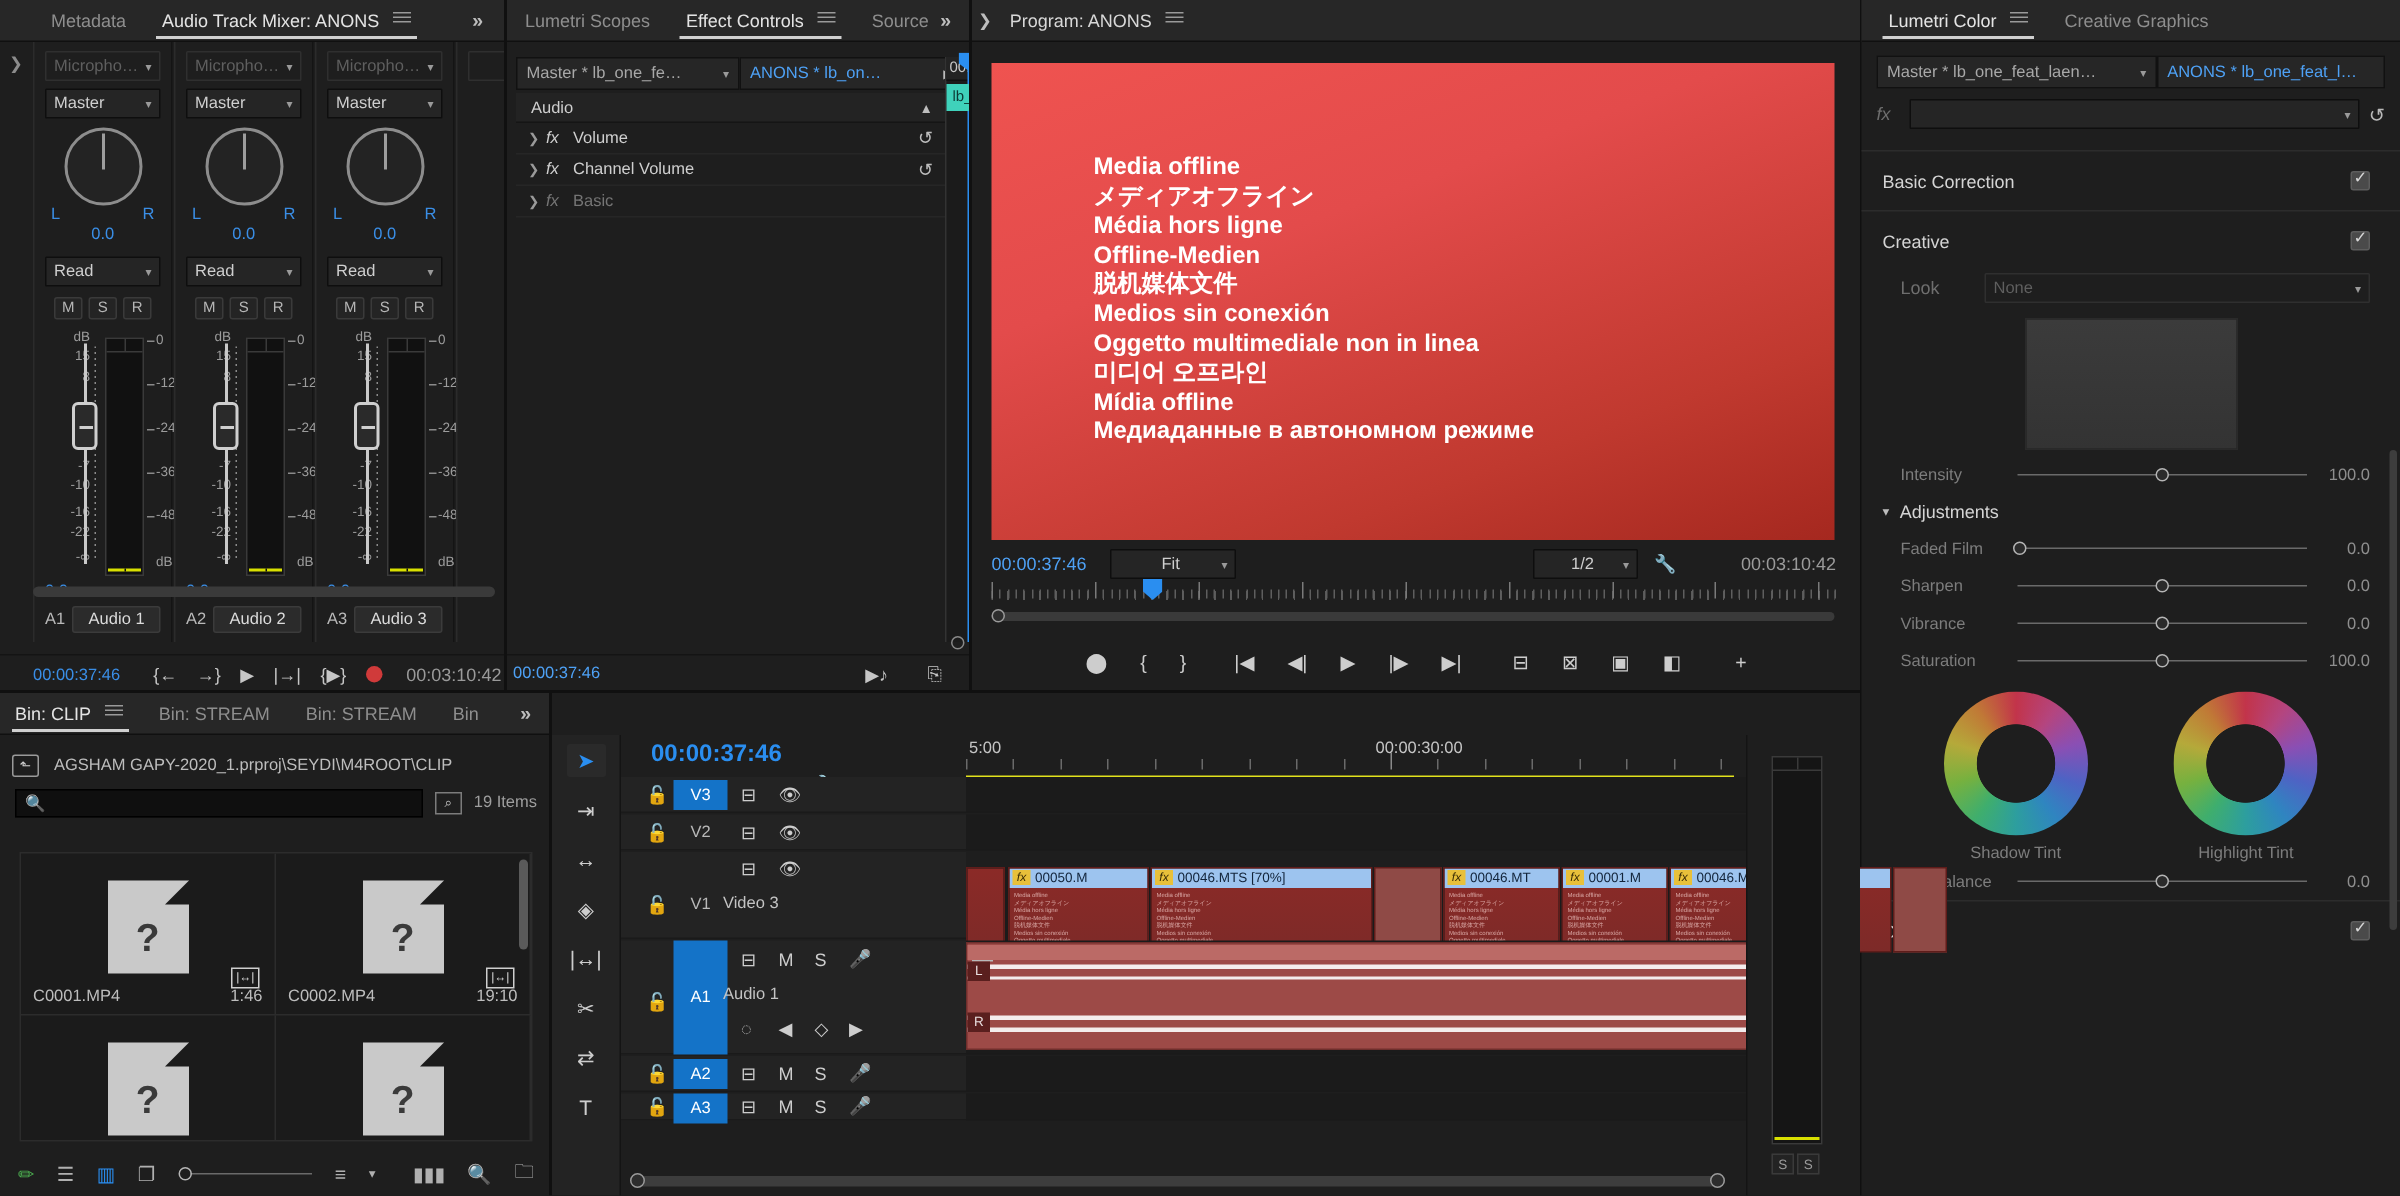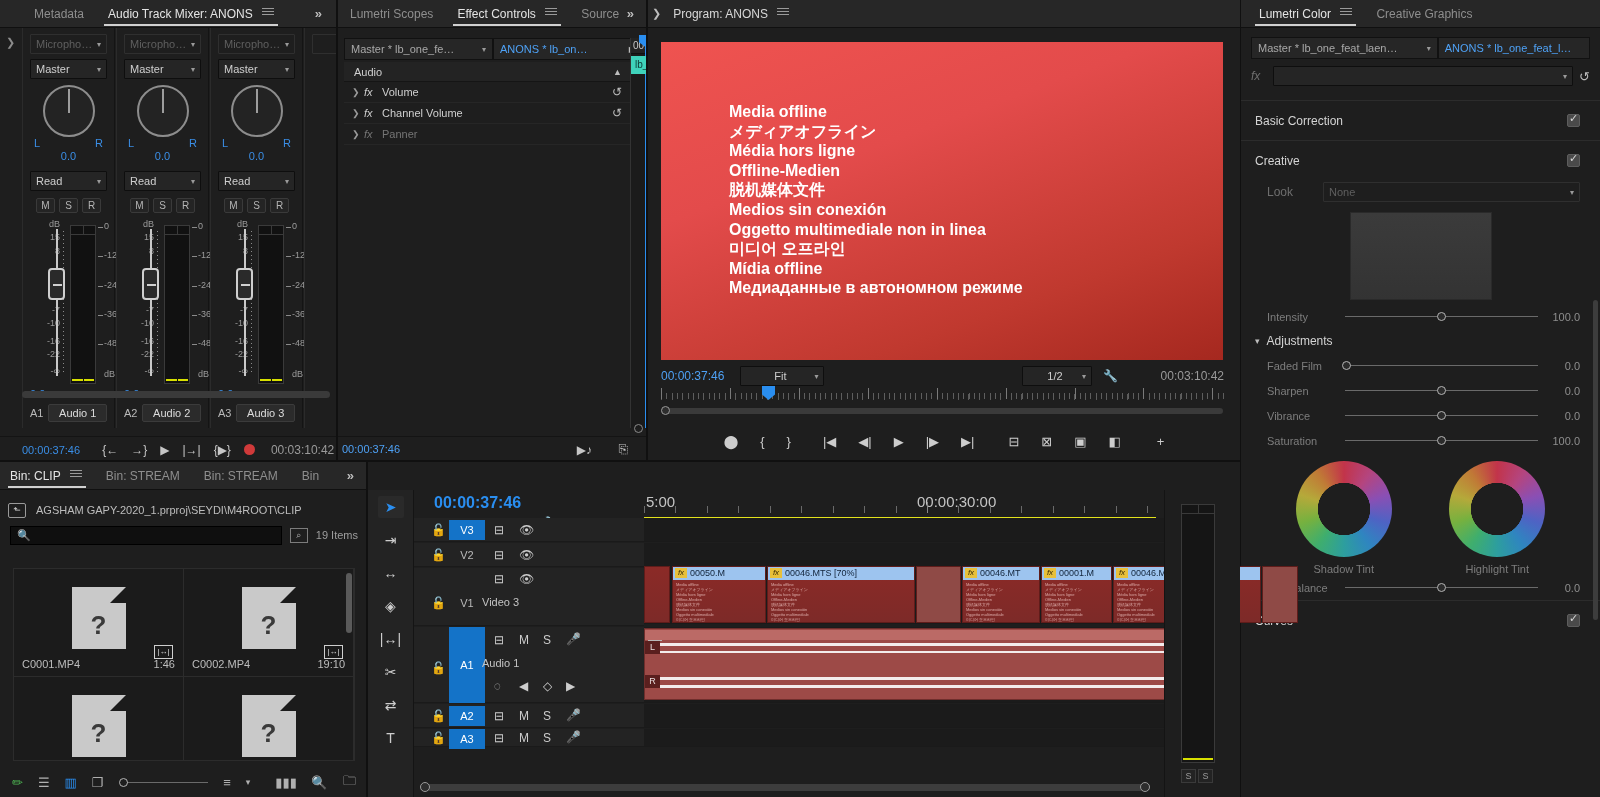--- a/index.html
+++ b/index.html
@@ -234,21 +234,21 @@
   .tl-tools { position:absolute; left:0; top:28px; width:46px; bottom:0; background:#232323;
               display:flex; flex-direction:column; align-items:center; padding-top:6px; gap:11px;
               border-right:1px solid #141414; }
   .tl-tools .tool { width:26px; height:22px; text-align:center; line-height:22px;
                     color:#cdcdcd; font-size:14px; border-radius:2px; }
   .tl-tools .tool.active { background:#2a2a2a; color:#2a8ef0; }
   .tl-head { position:absolute; left:46px; top:28px; width:230px; height:62px; }
   .tl-tc { color:#2a8ef0; font-size:16px; font-weight:bold; padding:4px 0 0 20px; }
   .tl-headicons { display:flex; gap:16px; padding:4px 0 0 20px; align-items:center; font-size:13px; color:#c9c9c9; }
   .tl-ruler { position:absolute; left:276px; right:76px; top:28px; height:28px; }
-  .tl-ruler .lab { position:absolute; top:3px; font-size:15px; color:#c4c4c4;text-align:center; }
+  .tl-ruler .lab { position:absolute; top:3px; font-size:11px; color:#c4c4c4;text-align:center; }
   .tl-ruler .tk { position:absolute; bottom:5px; width:1px; height:7px; background:#6a6a6a; }
   .tl-ruler .tkmj { position:absolute; bottom:5px; width:1px; height:11px; background:#8a8a8a; }
   .tl-yellow { position:absolute; left:276px; width:512px; top:55px; height:3px; background:#e2e21c; }
   .tl-tracks { position:absolute; left:46px; right:0; top:56px; bottom:22px; }
   .trk-hdr { position:absolute; left:0; width:230px; background:#232323; border-bottom:1px solid #1a1a1a; }
   .trk-hdr .lock { position:absolute; left:17px; color:#bdbdbd; font-size:12px; }
   .trk-hdr .vnum { position:absolute; left:35px; width:36px; text-align:center;
                    font-size:11px; color:#b9b9b9; line-height:20px; }
   .trk-hdr .vnum.sel { background:#1473c8; color:#fff; }
   .trk-hdr .ic { position:absolute; color:#cdcdcd; font-size:12px; }
@@ -583,21 +583,21 @@
       </div>
       <div class="fx-row">
         <span class="tri">❯</span>
         <span class="fxi">fx</span>
         <span>Channel Volume</span>
         <span class="undo">↺</span>
       </div>
       <div class="fx-row" style="color:#757575;">
         <span class="tri">❯</span>
         <span class="fxi" style="color:#757575">fx</span>
-        <span>Panner</span>
+        <span>Basic</span>
       </div>
     </div>
 
     <div class="fx-kf">
       <div class="fx-kfruler">
         <span>00:00</span>
       </div>
       <div class="fx-chead"></div>
       <div class="fx-cline"></div>
       <div class="fx-clipbar">
@@ -1057,21 +1057,21 @@
       </div>
       <div class="trk-body" style="top:25px;height:24px;"></div>
 
       <div class="trk-hdr" style="top:50px;height:58px;">
         <span class="lock" style="top:28px;">🔓</span>
         <span class="vnum" style="top:25px;">V1</span>
         <span class="ic" style="left:80px;top:4px;">⊟</span>
         <span class="ic" style="left:105px;top:4px;">👁</span>
         <span class="tname" style="top:28px;">Video 3</span>
       </div>
-      <div class="trk-body" style="top:48px;height:58px;">
+      <div class="trk-body" style="top:60px;height:58px;">
         <div class="clip" style="left:0;width:26px;"></div>
         <div class="clip" style="left:28px;width:94px;">
           <div class="hdr"><span class="fx">fx</span><span>00050.M</span></div>
           <div class="thumbtxt">Media offline<br>メディアオフライン<br>Média hors ligne<br>Offline-Medien<br>脱机媒体文件<br>Medios sin conexión<br>Oggetto multimediale<br>미디어 오프라인</div>
         </div>
         <div class="clip" style="left:123px;width:148px;">
           <div class="hdr"><span class="fx">fx</span><span>00046.MTS [70%]</span></div>
           <div class="thumbtxt">Media offline<br>メディアオフライン<br>Média hors ligne<br>Offline-Medien<br>脱机媒体文件<br>Medios sin conexión<br>Oggetto multimediale<br>미디어 오프라인</div>
         </div>
         <div class="clip" style="left:272px;width:45px;background:#8f4a46;"></div>

